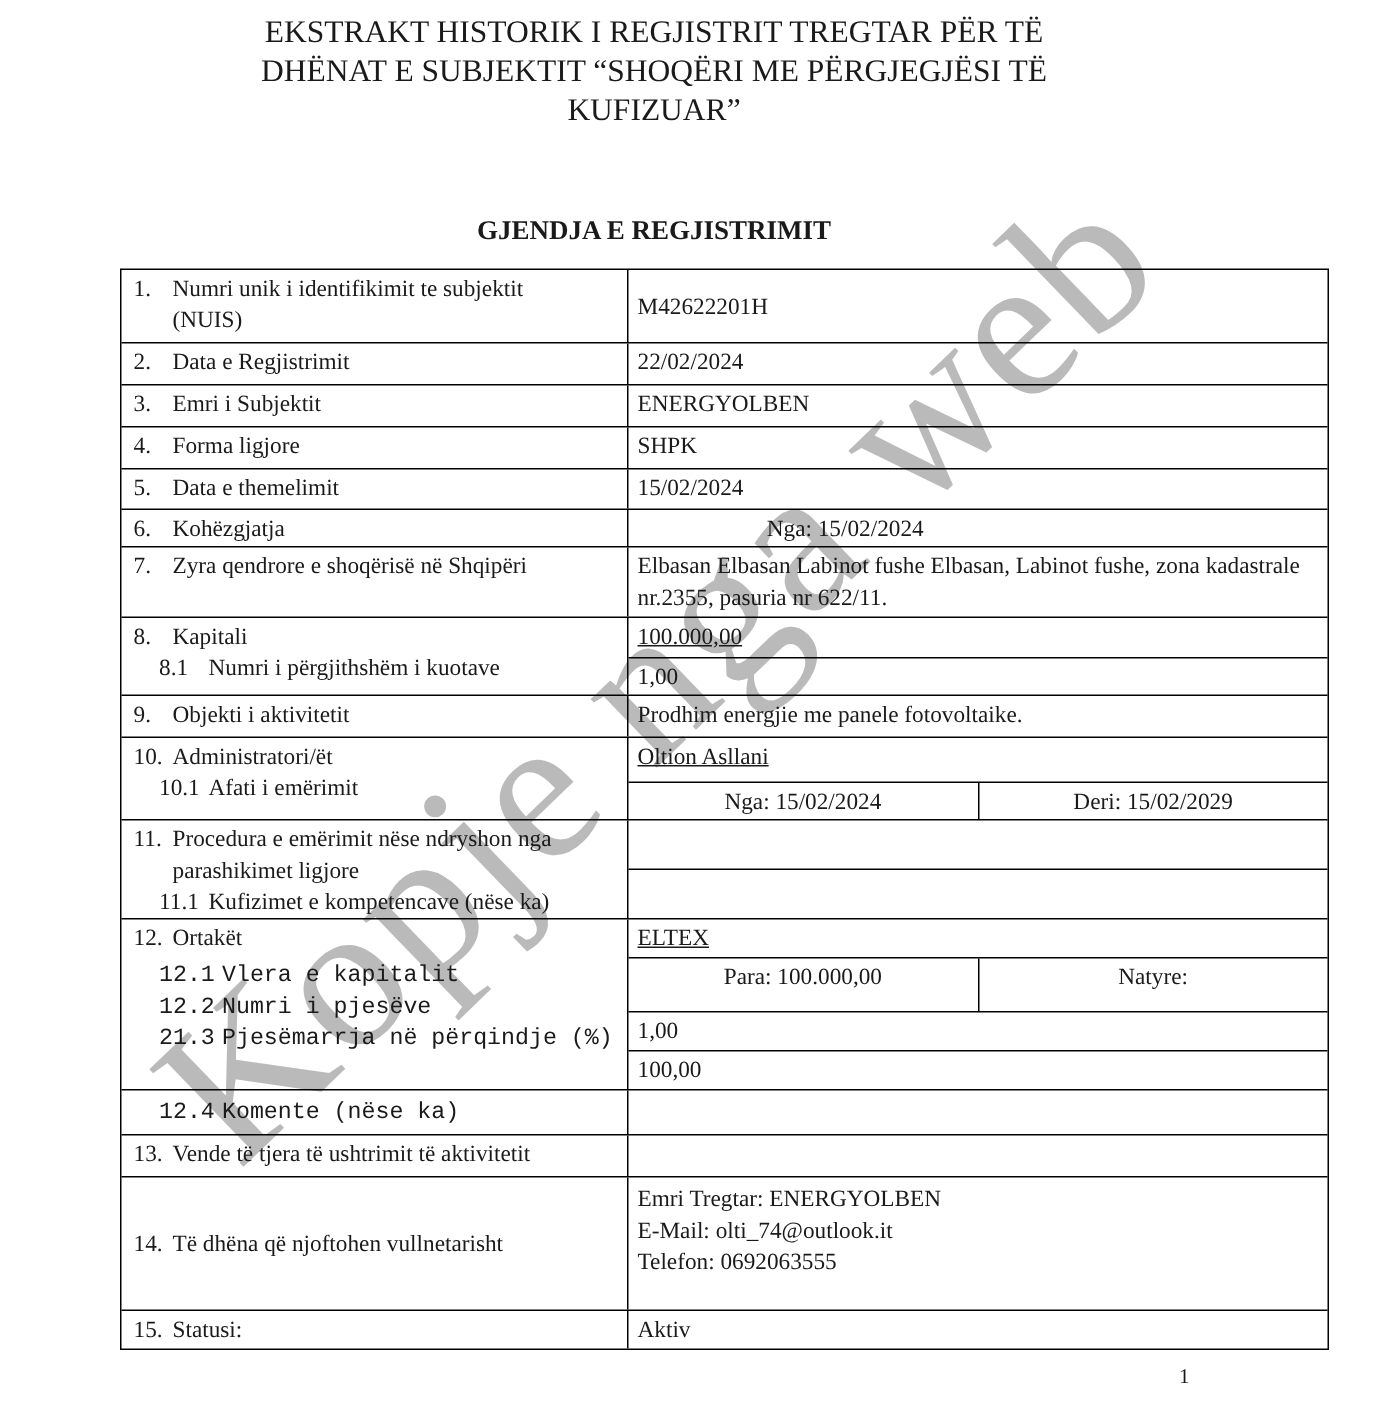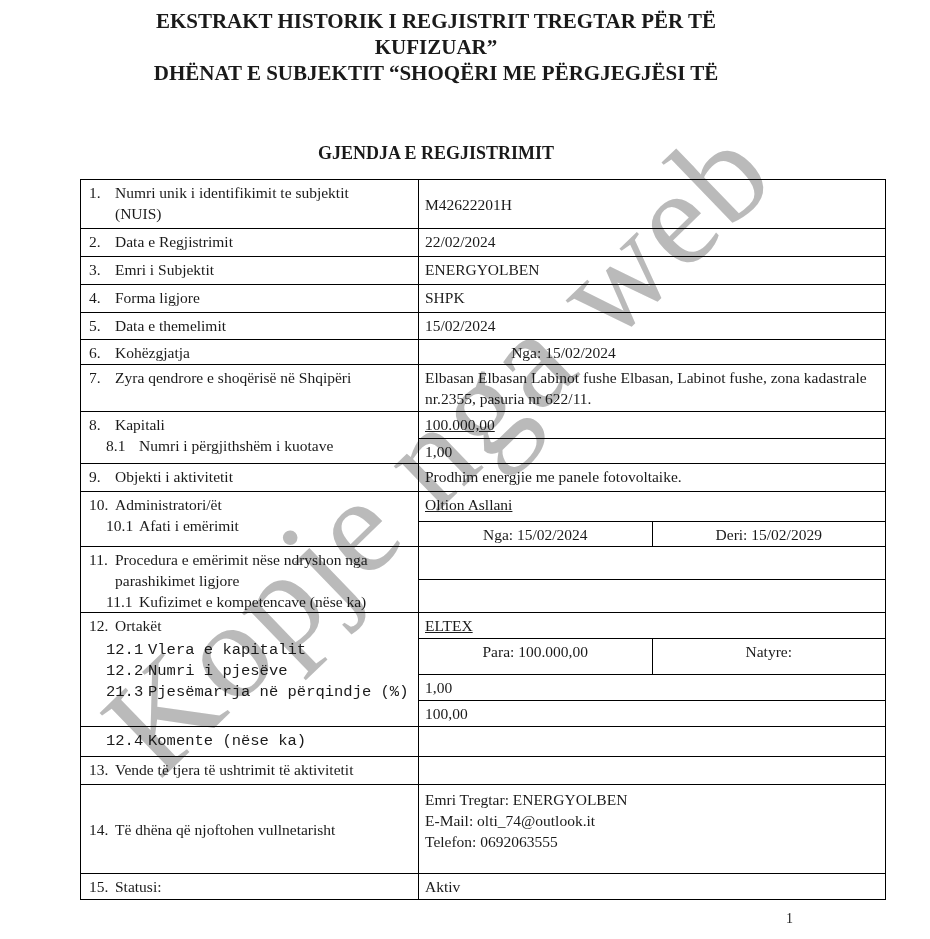--- a/index.html
+++ b/index.html
@@ -21,21 +21,21 @@
     white-space:nowrap;
     color:#aaaaaa;
     opacity:0.8;
     z-index:0;
     letter-spacing:2px;
     user-select:none;
   }
   
   .title-block {
     position:absolute; left:76px; top:8px; width:720px;
-    text-align:center; font-weight:bold;
+    text-align:center; font-weight:normal;
     font-size:21px; line-height:26px;
     z-index:2;
   }
   .section-title {
     position:absolute; left:76px; top:131px; width:720px;
     text-align:center; font-weight:bold;
     font-size:18px; z-index:2;margin-top:12px;
   }
   
   .tbl {
@@ -76,22 +76,22 @@
 </style>
 </head>
 <body>
 
 <div class="page">
 
   <div class="watermark" style="color: rgb(170, 170, 170);">Kopje nga web</div>
 
   <div class="title-block">
     <div>EKSTRAKT HISTORIK I REGJISTRIT TREGTAR PËR TË</div>
+    <div>DHËNAT E SUBJEKTIT “SHOQËRI ME PËRGJEGJËSI TË</div>
     <div>KUFIZUAR”</div>
-    <div>DHËNAT E SUBJEKTIT “SHOQËRI ME PËRGJEGJËSI TË</div>
   </div>
 
   <div class="section-title">GJENDJA E REGJISTRIMIT</div>
 
   <div class="tbl">
 
     <div class="row" style="height:48px">
       <div class="lc">
         <div><span class="num">1.</span><span>Numri unik i identifikimit te subjektit</span></div>
         <div class="cont">(NUIS)</div>

